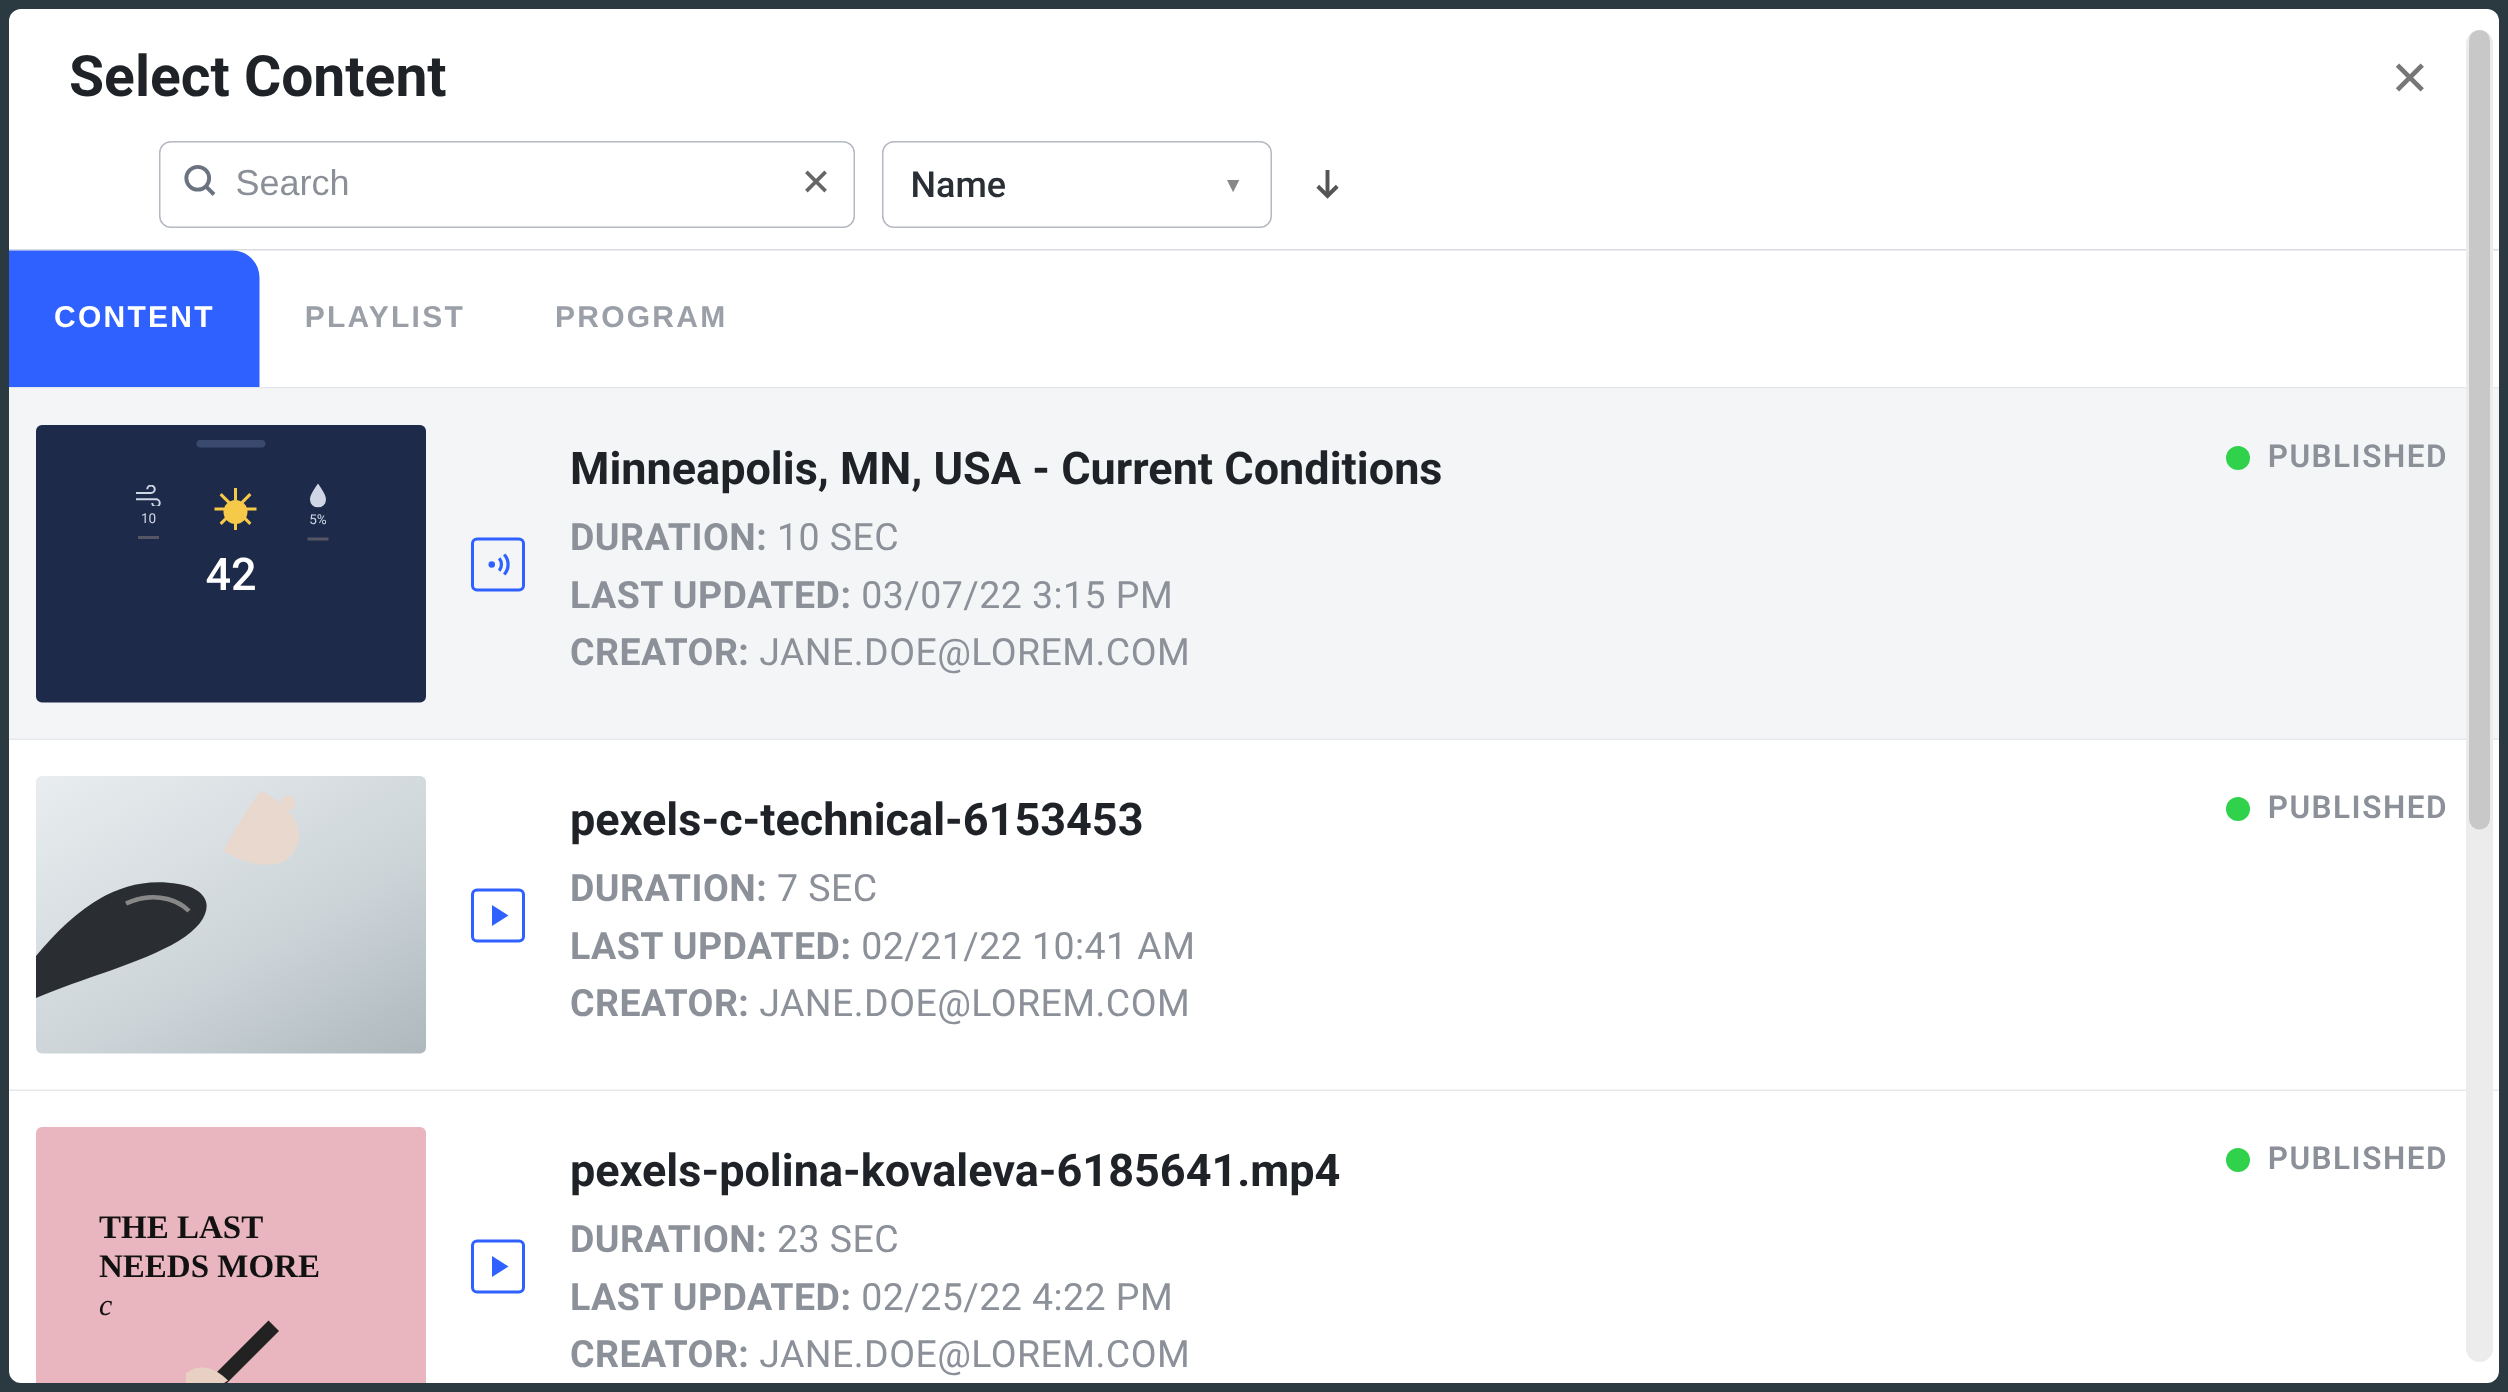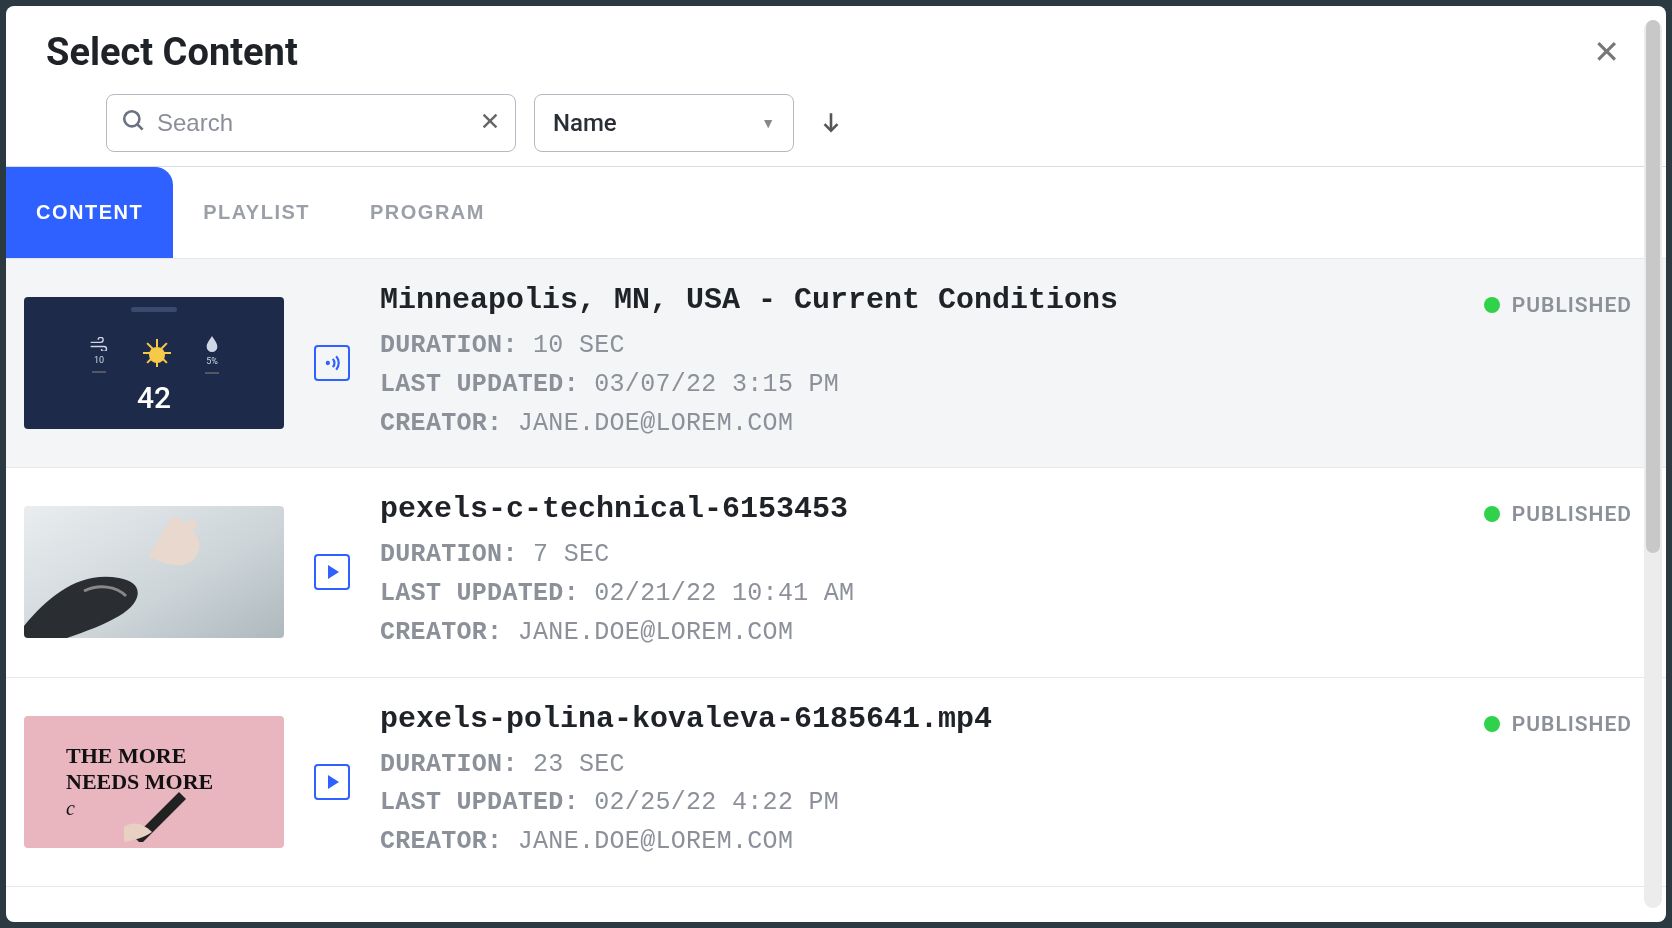--- a/index.html
+++ b/index.html
@@ -49,21 +49,21 @@
     gap: 18px;
     padding: 12px 40px 14px 100px;
     border-bottom: 1px solid #d9dce1;
   }
   .search-wrap {
     display: flex;
     align-items: center;
     border: 1.5px solid #b3b8c1;
     border-radius: 8px;
     height: 58px;
-    width: 410px;
+    width: 464px;
     padding: 0 14px;
     gap: 10px;
   }
   .search-wrap .search-icon { color: #6b7280; }
   .search-wrap input {
     flex: 1;
     border: none;
     outline: none;
     font-size: 24px;
     color: #333;
@@ -123,21 +123,21 @@
     display: flex;
     align-items: center;
     padding: 24px 34px 24px 18px;
     border-bottom: 1px solid #e6e8ec;
     gap: 30px;
     cursor: pointer;
   }
   .row.selected { background: #f4f5f7; }
   .thumb {
     width: 260px;
-    height: 132px;
+    height: 185px;
     border-radius: 4px;
     flex-shrink: 0;
     position: relative;
     overflow: hidden;
   }
   
   .thumb-weather {
     background: #1e2a4a;
     display: flex;
     flex-direction: column;
@@ -176,21 +176,21 @@
   .type-icon {
     width: 36px; height: 36px;
     border: 2px solid #2e61ff;
     border-radius: 4px;
     display: flex; align-items: center; justify-content: center;
     color: #2e61ff;
     flex-shrink: 0;
   }
   .type-icon .play { width:0;height:0;border-left:11px solid #2e61ff;border-top:7px solid transparent;border-bottom:7px solid transparent; margin-left:2px;}
 
-  .info { flex: 1; min-width: 0; font-family: Liberation Mono, monospace; }
+  .info { flex: 1; min-width: 0; }
   .info .title {
     font-size: 30px;
     font-weight: 700;
     color: #1f2328;
     margin-bottom: 10px;
     white-space: nowrap; overflow: hidden; text-overflow: ellipsis;
   }
   .info .meta {
     font-size: 25px;
     color: #8b9099;
@@ -340,21 +340,21 @@
         </div>
       </div>
       <div class="status">
         <div class="dot"></div>
         <div class="txt">PUBLISHED</div>
       </div>
     </div>
 
     <div class="row">
       <div class="thumb thumb-note">
-        <div class="l1">THE MORE</div>
+        <div class="l1">THE LAST</div>
         <div class="l2">NEEDS MORE</div>
         <div class="scr">c</div>
         <svg class="pen" viewBox="0 0 70 70">
           <path d="M10 65 L55 20 L62 27 L17 72 Z" fill="#222"></path>
           <path d="M0 55 C10 48 20 52 28 60 C20 66 10 68 0 70 Z" fill="#e8d0c2"></path>
         </svg>
       </div>
       <div class="type-icon">
           <div class="play"></div>
         </div>

